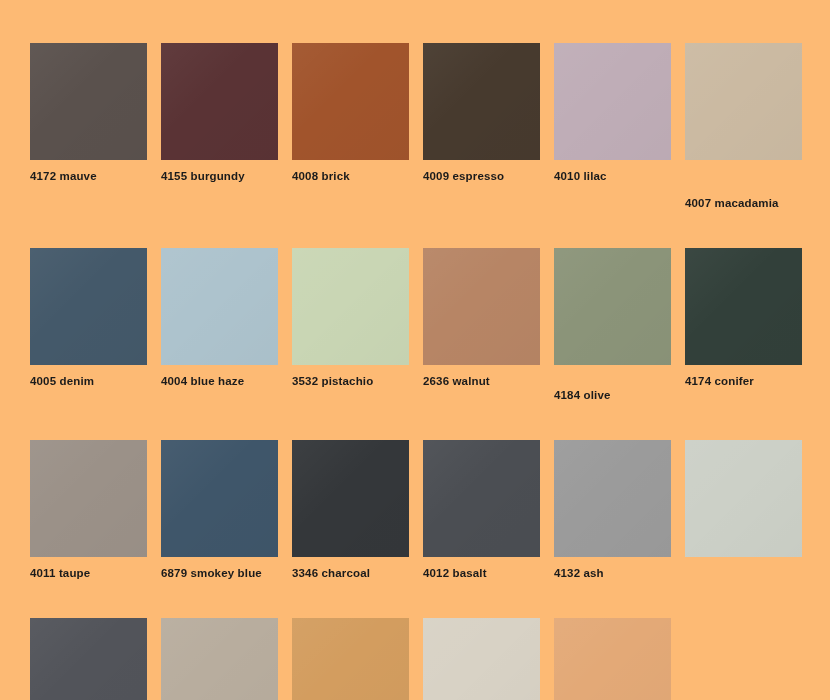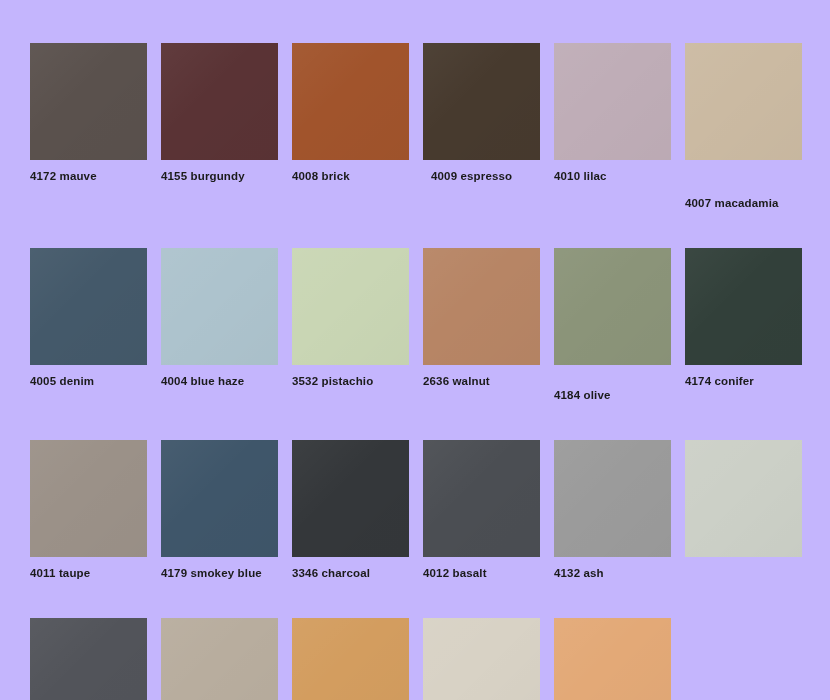--- a/index.html
+++ b/index.html
@@ -67,37 +67,37 @@
     font-weight: bold;
     letter-spacing: 0.15px;
     color: #1b1b1b;
     line-height: 14px;
     white-space: nowrap;
   }
 </style>
 </head>
 <body>
 
-<div id="palette-page" style="background: #c4b5fd;">
+<div id="palette-page" style="background: #fdba74;">
   <div class="swatch-grid">
       <div class="swatch-cell">
         <div class="swatch-chip" style="background-color: rgb(90, 81, 77);"></div>
         <span class="swatch-label" style="color: rgb(27, 27, 27);">4172 mauve</span>
       </div>
       <div class="swatch-cell">
         <div class="swatch-chip" style="background-color: rgb(90, 51, 53);"></div>
         <span class="swatch-label" style="color: rgb(27, 27, 27);">4155 burgundy</span>
       </div>
       <div class="swatch-cell">
         <div class="swatch-chip" style="background-color: rgb(161, 84, 44);"></div>
         <span class="swatch-label" style="color: rgb(27, 27, 27);">4008 brick</span>
       </div>
       <div class="swatch-cell">
         <div class="swatch-chip" style="background-color: rgb(71, 58, 46);"></div>
-        <span class="swatch-label" style="color: rgb(27, 27, 27); margin-left: 8px;">4009 espresso</span>
+        <span class="swatch-label" style="color: rgb(27, 27, 27);">4009 espresso</span>
       </div>
       <div class="swatch-cell">
         <div class="swatch-chip" style="background-color: rgb(191, 173, 183);"></div>
         <span class="swatch-label" style="color: rgb(27, 27, 27);">4010 lilac</span>
       </div>
       <div class="swatch-cell">
         <div class="swatch-chip" style="background-color: rgb(203, 186, 162);"></div>
         <span class="swatch-label" style="color: rgb(27, 27, 27); margin-top: 36px;">4007 macadamia</span>
       </div>
       <div class="swatch-cell">
@@ -123,21 +123,21 @@
       <div class="swatch-cell">
         <div class="swatch-chip" style="background-color: rgb(50, 64, 58);"></div>
         <span class="swatch-label" style="color: rgb(27, 27, 27);">4174 conifer</span>
       </div>
       <div class="swatch-cell">
         <div class="swatch-chip" style="background-color: rgb(155, 145, 136);"></div>
         <span class="swatch-label" style="color: rgb(27, 27, 27);">4011 taupe</span>
       </div>
       <div class="swatch-cell">
         <div class="swatch-chip" style="background-color: rgb(63, 86, 106);"></div>
-        <span class="swatch-label" style="color: rgb(27, 27, 27);">4179 smokey blue</span>
+        <span class="swatch-label" style="color: rgb(27, 27, 27);">6879 smokey blue</span>
       </div>
       <div class="swatch-cell">
         <div class="swatch-chip" style="background-color: rgb(52, 55, 58);"></div>
         <span class="swatch-label" style="color: rgb(27, 27, 27);">3346 charcoal</span>
       </div>
       <div class="swatch-cell">
         <div class="swatch-chip" style="background-color: rgb(75, 78, 83);"></div>
         <span class="swatch-label" style="color: rgb(27, 27, 27);">4012 basalt</span>
       </div>
       <div class="swatch-cell">

